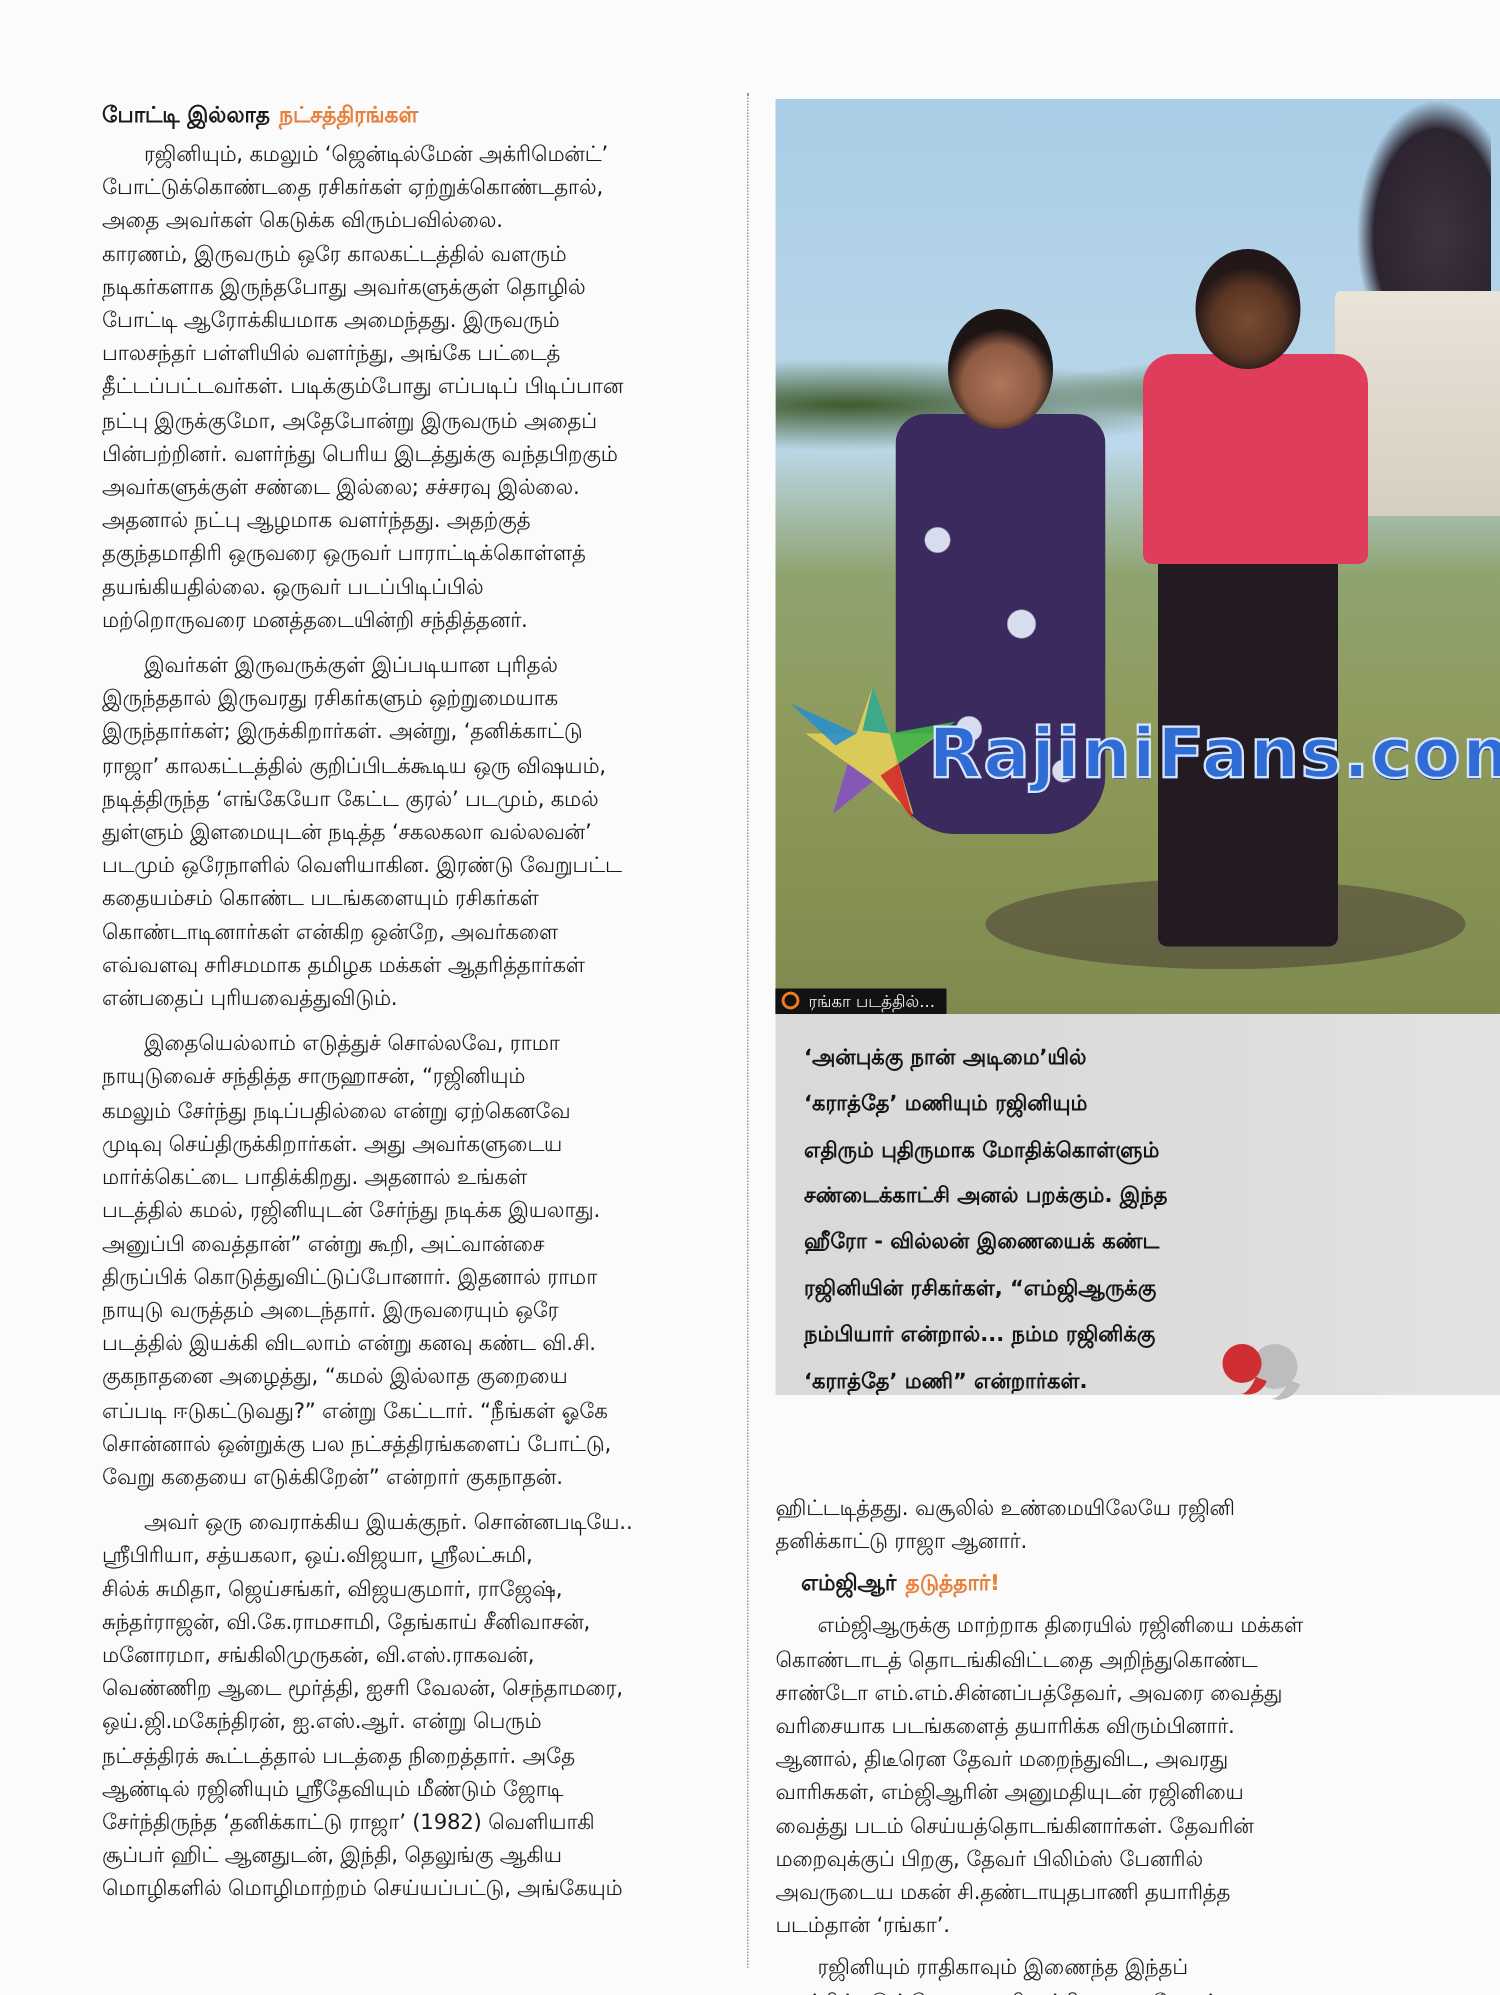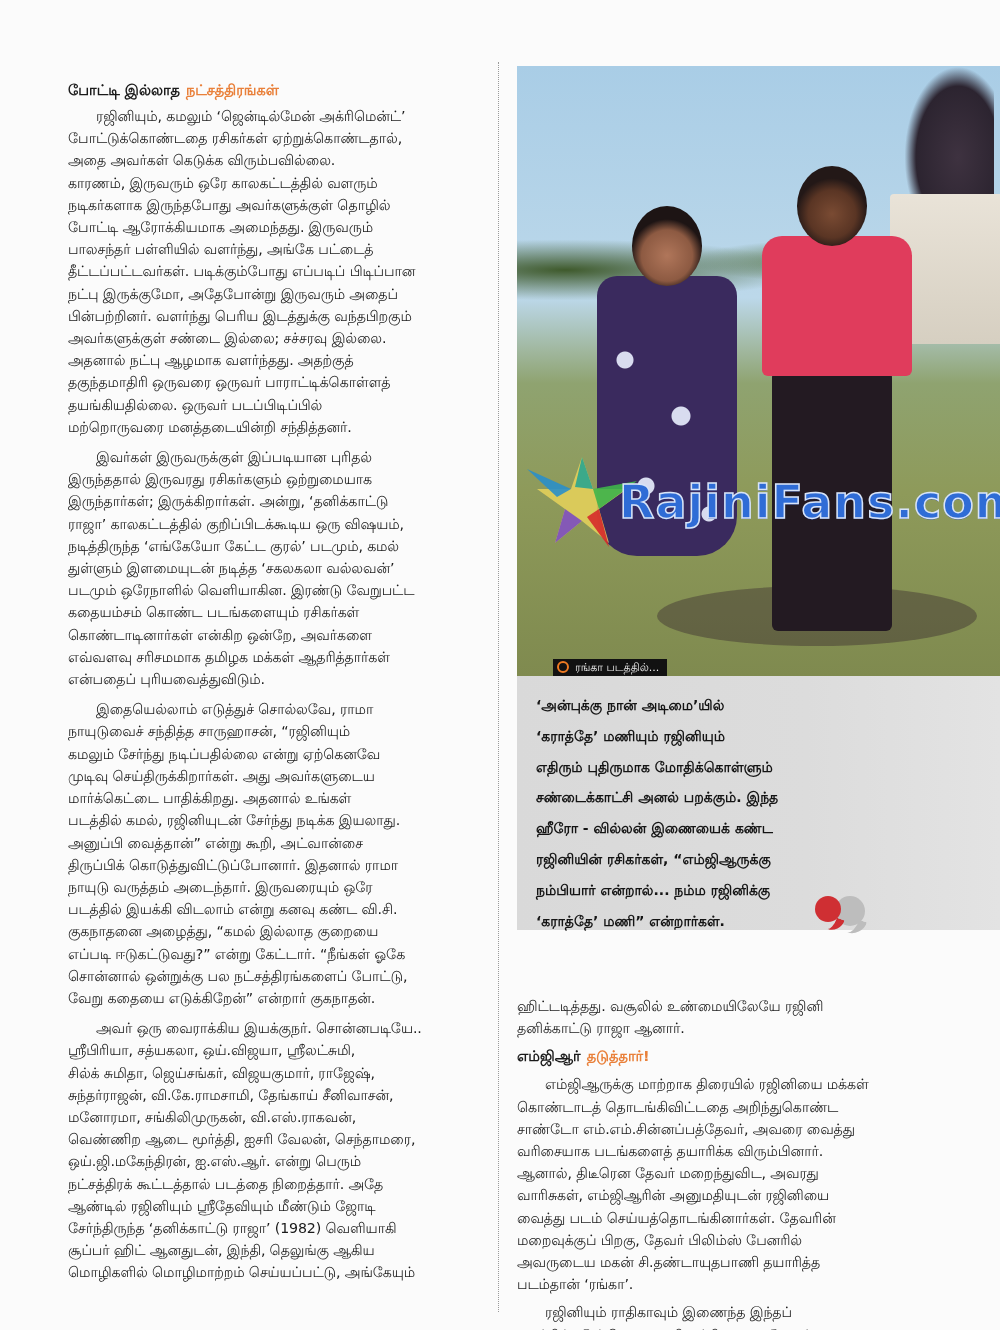--- a/index.html
+++ b/index.html
@@ -13,21 +13,21 @@
     .page { position: absolute; inset: 0; }
     
     .col-left {
       position: absolute; left: 68px; top: 66px; width: 420px;
     }
     .divider {
       position: absolute; left: 498px; top: 62px; height: 1250px; width: 0;
       border-left: 1px dotted #9a9a9a;
     }
     .sub-head {
-      font-weight: bold; font-size: 14.5px; line-height: 22px; margin: 13px 0 4px 0;
+      font-weight: bold; font-size: 14.5px; line-height: 22px; margin: 0 0 4px 0;
       white-space: nowrap;
     }
     .sub-head .accent { color: #e9803a; margin-left: 6px; }
     .para {
       font-size: 14.2px; line-height: 22.2px; margin: 0 0 8px 0;
       letter-spacing: -0.15px;
     }
     .para .ln { display: block; white-space: nowrap; }
     .para .ln.indent { padding-left: 28px; }
 
@@ -98,21 +98,21 @@
       position: absolute; left: 92px; top: 18px;
       font-family: "DejaVu Sans", sans-serif; font-weight: bold; font-size: 46px;
       color: #2f6cd6; letter-spacing: 1px;
       -webkit-text-stroke: 1.5px #d8e4f8;
       text-shadow: 0 1px 0 #10308a;
       white-space: nowrap;
     }
     .caption {
       position: absolute; left: 517px; top: 659px; height: 17px;
       background: #121212; color: #eee; font-size: 11px; line-height: 17px;
-      padding: 0 8px 0 4px; white-space: nowrap; margin-left: 36px;
+      padding: 0 8px 0 4px; white-space: nowrap;
     }
     .caption .ring {
       display: inline-block; width: 8px; height: 8px; border: 2.5px solid #ee7a22;
       border-radius: 50%; vertical-align: -2px; margin-right: 6px;
     }
     .quote-box {
       position: absolute; left: 517px; top: 676px; width: 483px; height: 254px;
       background: linear-gradient(90deg, #d9d9d9, #dcdcdc 60%, #e3e3e3);
     }
     .quote-text {
@@ -138,21 +138,21 @@
     }
     .quote-marks .q2::after {
       content: ""; position: absolute; left: 6px; top: 22px; width: 16px; height: 16px;
       border-right: 8px solid #bdbdbd; border-radius: 0 0 16px 0;
       transform: rotate(20deg);
     }
     .col-right-text {
       position: absolute; left: 517px; top: 995px; width: 470px;
     }
     .col-right-text .para { margin-bottom: 6px; }
-    .col-right-text .sub-head { margin: 6px 0 6px 0; }
+    .col-right-text .sub-head { margin: 6px 0 6px 17px; }
   </style>
 </head>
 <body>
 
 <div class="page">
 
   <div class="col-left">
     <div class="sub-head">
       <span>போட்டி இல்லாத</span><span class="accent">நட்சத்திரங்கள்</span>
     </div>

